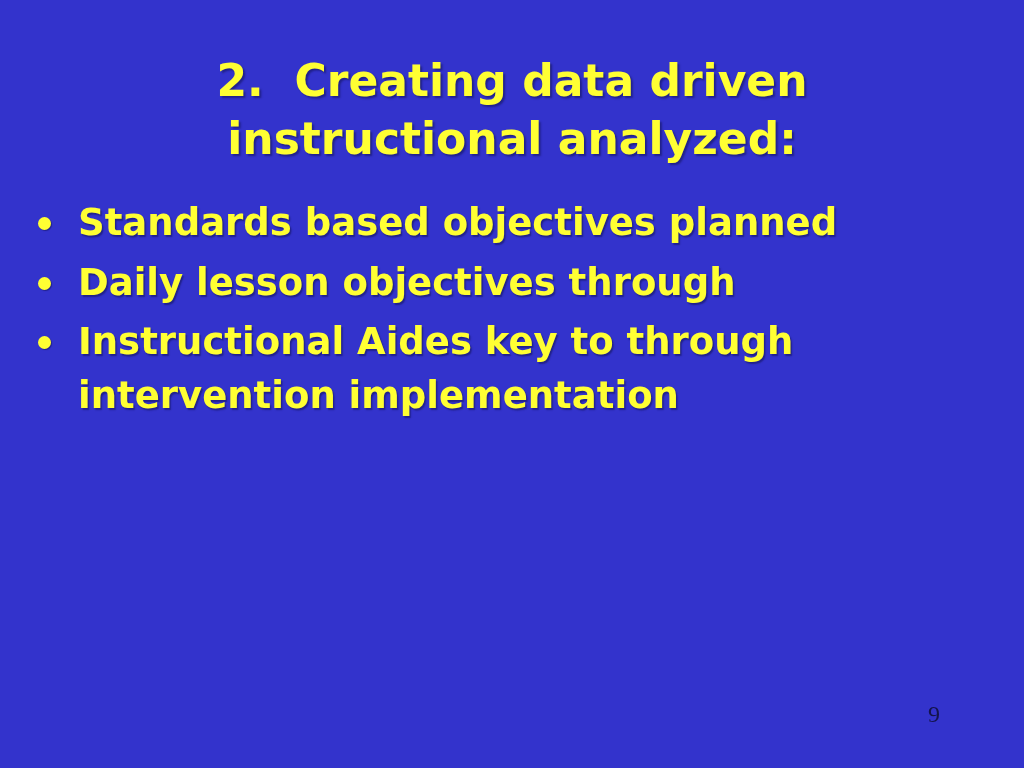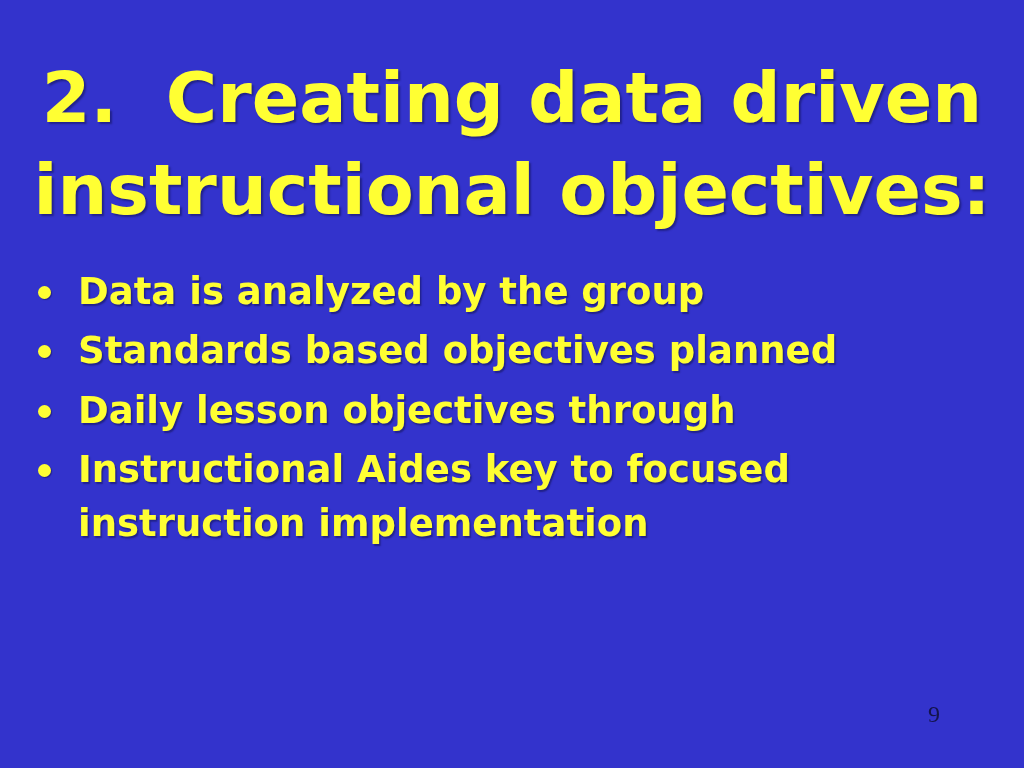--- a/index.html
+++ b/index.html
@@ -15,21 +15,21 @@
   .slide {
     position: relative;
     width: 1024px;
     height: 768px;
     background: #3333CC;
   }
   .slide-title {
     margin: 0;
     padding-top: 52px;
     text-align: center;
-    font-size: 70px;
+    font-size: 44px;
     font-weight: bold;
     line-height: 1.32;
     color: #FFFF33;
     letter-spacing: 0px;
     text-shadow: 2px 2px 2px rgba(10, 10, 60, 0.45);
   }
   .slide-title .title-line {
     display: block;
     white-space: pre-wrap; 
   }
@@ -69,37 +69,33 @@
     color: #14144B;
   }
 </style>
 </head>
 <body>
 
 <div class="slide">
 
   <h1 class="slide-title">
     <span class="title-line">2.  Creating data driven</span>
-    <span class="title-line">instructional objectives:</span>
+    <span class="title-line">instructional analyzed:</span>
   </h1>
 
   <ul class="bullet-list">
-    <li class="bullet-item">
-      <span class="bullet-dot"></span>
-      <span>Data is analyzed by the group</span>
-    </li>
     <li class="bullet-item">
       <span class="bullet-dot"></span>
       <span>Standards based objectives planned</span>
     </li>
     <li class="bullet-item">
       <span class="bullet-dot"></span>
       <span>Daily lesson objectives through</span>
     </li>
     <li class="bullet-item">
       <span class="bullet-dot"></span>
-      <span>Instructional Aides key to focused instruction implementation</span>
+      <span>Instructional Aides key to through intervention implementation</span>
     </li>
   </ul>
 
   <div class="page-number">9</div>
 
 </div>
 
 </body></html>

